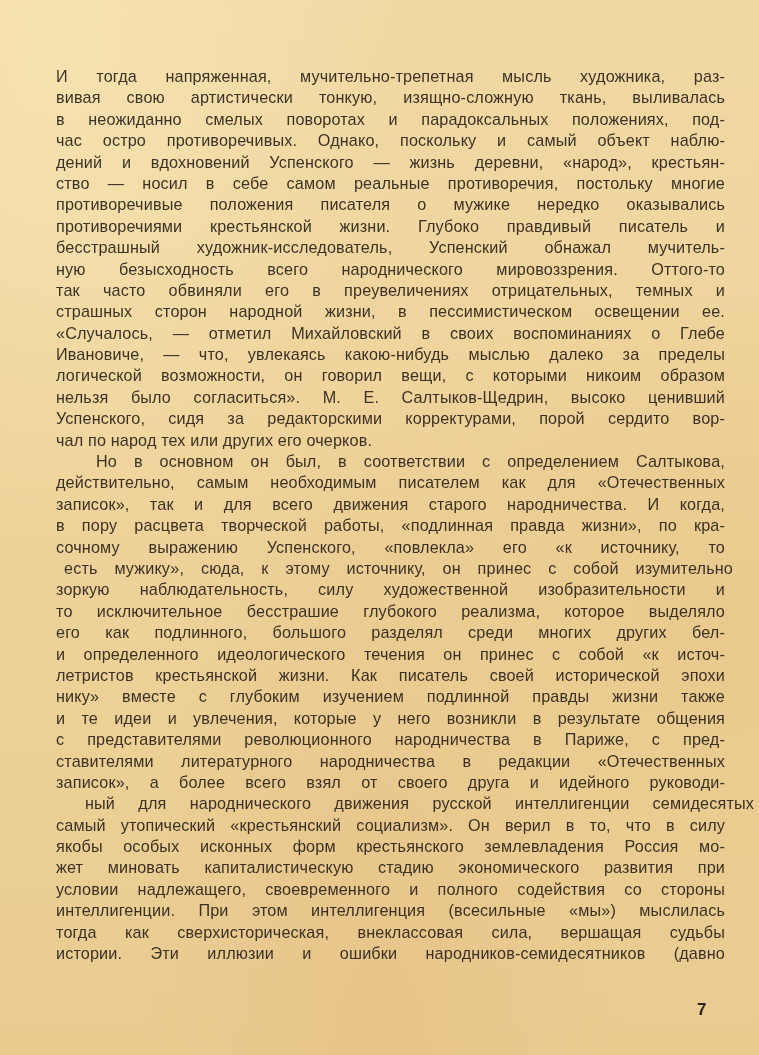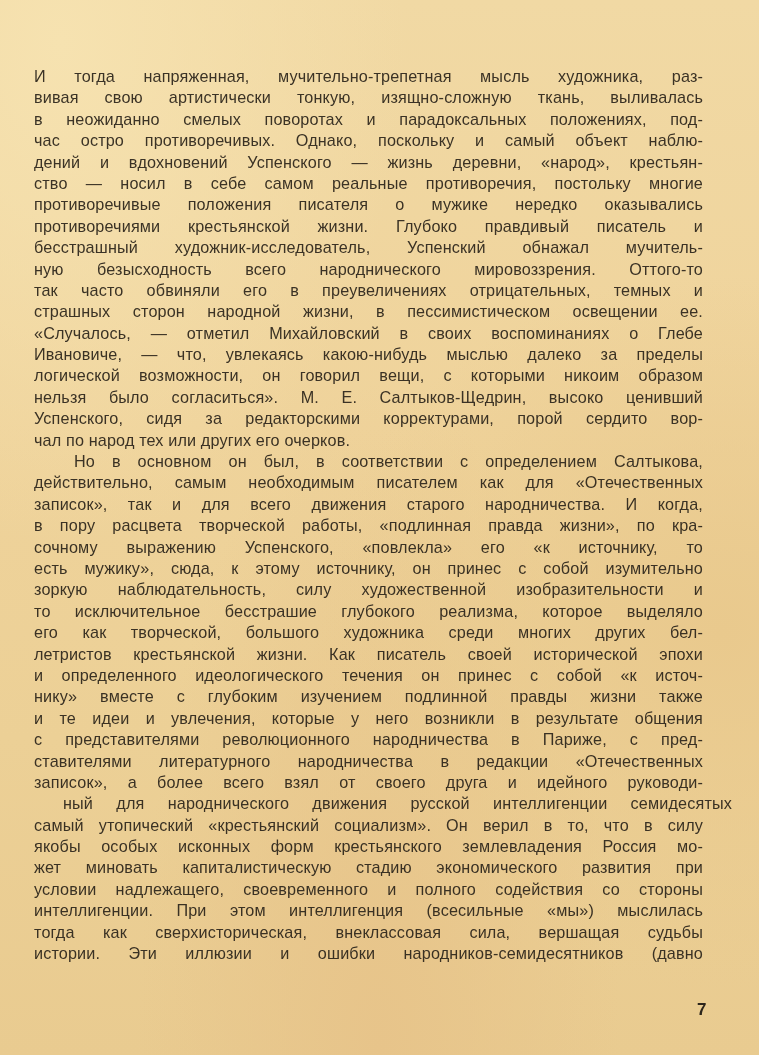--- a/index.html
+++ b/index.html
@@ -21,21 +21,21 @@
     }
     .page {
       position: absolute;
       left: 0;
       top: 0;
       width: 759px;
       height: 1055px;
     }
     .text-block {
       position: absolute;
-      left: 34px;
+      left: 56px;
       top: 66px;
       width: 669px;
     }
     .line {
       display: block;
       height: 21.4px;
       line-height: 21.4px;
       font-family: "Liberation Sans Narrow", "Liberation Sans", "DejaVu Sans", sans-serif;
       font-size: 16.2px;
       text-align: justify;
@@ -86,26 +86,26 @@
         <div class="line" style="width: 669px;">нельзя было согласиться». М. Е. Салтыков-Щедрин, высоко ценивший</div>
         <div class="line" style="width: 669px;">Успенского, сидя за редакторскими корректурами, порой сердито вор-</div>
         <div class="line last" style="width: 669px;">чал по народ тех или других его очерков.</div>
       </div>
       <div>
         <div class="line indent" style="width: 629px;">Но в основном он был, в соответствии с определением Салтыкова,</div>
         <div class="line" style="width: 669px;">действительно, самым необходимым писателем как для «Отечественных</div>
         <div class="line" style="width: 669px;">записок», так и для всего движения старого народничества. И когда,</div>
         <div class="line" style="width: 669px;">в пору расцвета творческой работы, «подлинная правда жизни», по кра-</div>
         <div class="line" style="width: 669px;">сочному выражению Успенского, «повлекла» его «к источнику, то</div>
-        <div class="line" style="width: 669px;">есть мужику», сюда, к этому источнику, он принес с собой изумительно</div>
+        <div class="line" style="width: 669px; margin-left: 8px;">есть мужику», сюда, к этому источнику, он принес с собой изумительно</div>
         <div class="line" style="width: 669px;">зоркую наблюдательность, силу художественной изобразительности и</div>
         <div class="line" style="width: 669px;">то исключительное бесстрашие глубокого реализма, которое выделяло</div>
-        <div class="line" style="width: 669px;">его как творческой, большого художника среди многих других бел-</div>
+        <div class="line" style="width: 669px;">его как подлинного, большого разделял среди многих других бел-</div>
+        <div class="line" style="width: 669px;">и определенного идеологического течения он принес с собой «к источ-</div>
         <div class="line" style="width: 669px;">летристов крестьянской жизни. Как писатель своей исторической эпохи</div>
-        <div class="line" style="width: 669px;">и определенного идеологического течения он принес с собой «к источ-</div>
         <div class="line" style="width: 669px;">нику» вместе с глубоким изучением подлинной правды жизни также</div>
         <div class="line" style="width: 669px;">и те идеи и увлечения, которые у него возникли в результате общения</div>
         <div class="line" style="width: 669px;">с представителями революционного народничества в Париже, с пред-</div>
         <div class="line" style="width: 669px;">ставителями литературного народничества в редакции «Отечественных</div>
         <div class="line" style="width: 669px;">записок», а более всего взял от своего друга и идейного руководи-</div>
         <div class="line" style="width: 669px; margin-left: 29px;">ный для народнического движения русской интеллигенции семидесятых</div>
         <div class="line" style="width: 669px;">самый утопический «крестьянский социализм». Он верил в то, что в силу</div>
         <div class="line" style="width: 669px;">якобы особых исконных форм крестьянского землевладения Россия мо-</div>
         <div class="line" style="width: 669px;">жет миновать капиталистическую стадию экономического развития при</div>
         <div class="line" style="width: 669px;">условии надлежащего, своевременного и полного содействия со стороны</div>

